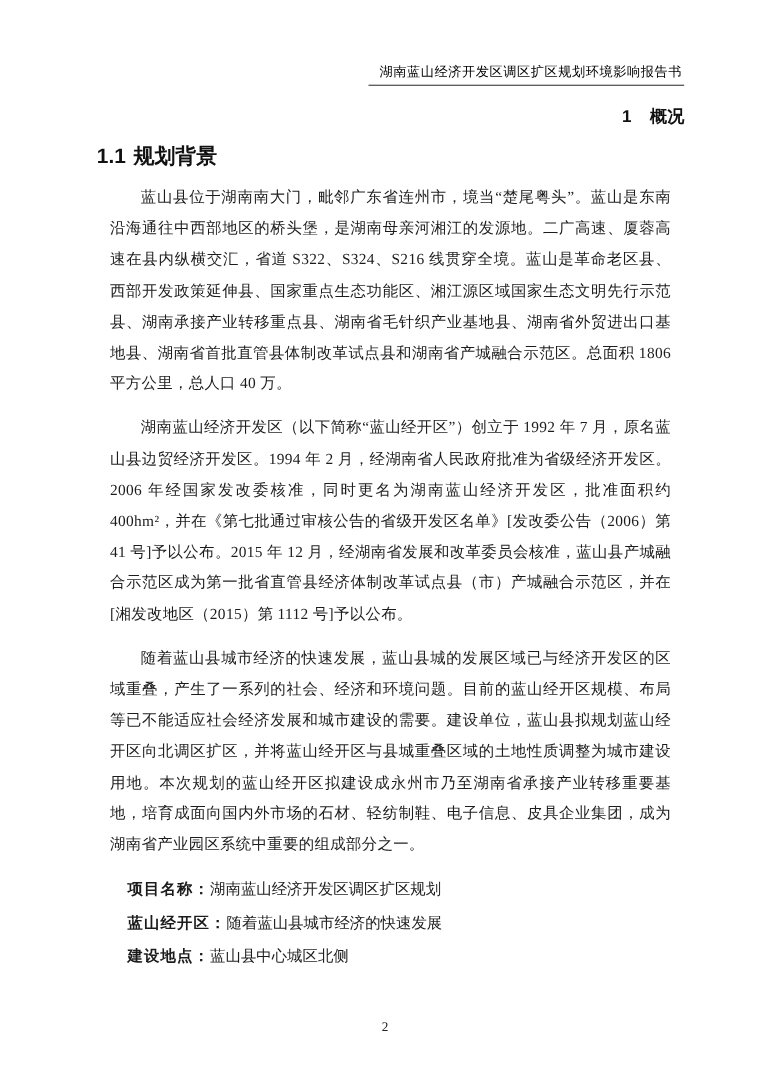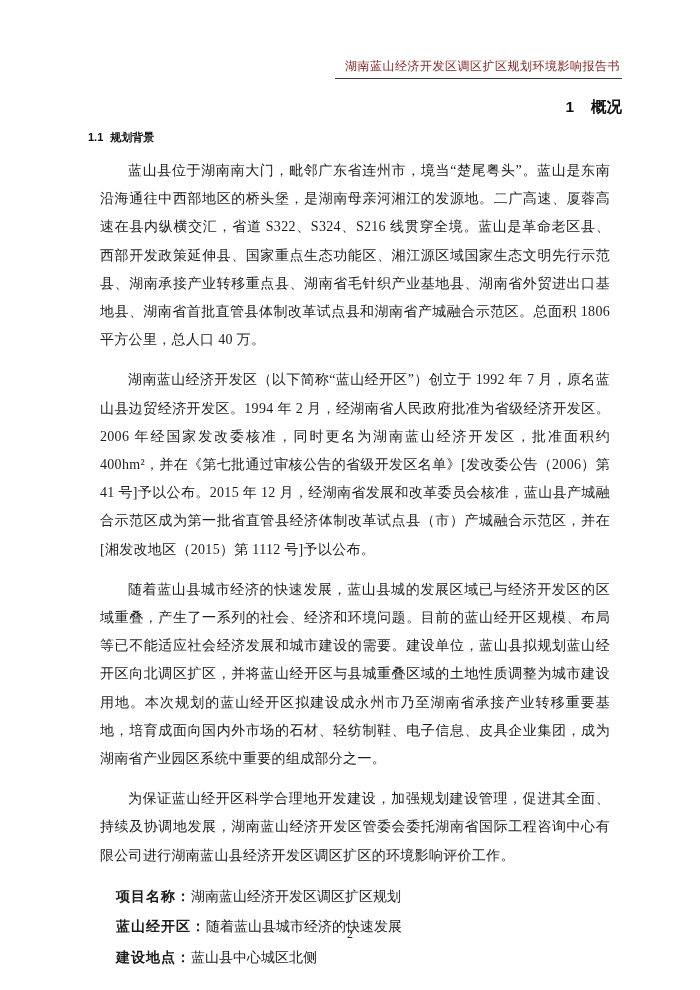--- a/index.html
+++ b/index.html
@@ -19,36 +19,36 @@
     overflow: hidden;
   }
   .page-header {
     text-align: right;
     margin-bottom: 18px;
   }
   .header-title {
     display: inline-block;
     font-size: 12px;
     letter-spacing: 0.5px;
-    color: #7f1d1d;
+    color: #000000;
     border-bottom: 1.5px solid #3a3a3a;
     padding: 0 2px 3px 10px;
   }
   h1.chapter {
     font-family: "Liberation Sans", "DejaVu Sans", sans-serif;
     font-size: 15.5px;
     font-weight: 700;
     color: #111;
     margin: 0 0 12px 0;
     text-align: right;
   }
   h1.chapter .chapter-num { margin-right: 17px; }
   h2.section {
     font-family: "Liberation Sans", "DejaVu Sans", sans-serif;
-    font-size: 11px;
+    font-size: 19px;
     font-weight: 700;
     color: #111;
     margin: 0 0 7px 0;
   }
   h2.section .section-num { margin-right: 7px; }
   h2.section.second { margin-top: 9px; margin-bottom: 9px; }
   p.body-par {
     font-size: 14px;
     line-height: 28.2px;
     text-align: justify;
@@ -92,21 +92,20 @@
     <span class="chapter-num">1</span><span>概况</span>
   </h1>
 
   <h2 class="section">
     <span class="section-num">1.1</span><span>规划背景</span>
   </h2>
 
   <p class="body-par">蓝山县位于湖南南大门，毗邻广东省连州市，境当“楚尾粤头”。蓝山是东南沿海通往中西部地区的桥头堡，是湖南母亲河湘江的发源地。二广高速、厦蓉高速在县内纵横交汇，省道 S322、S324、S216 线贯穿全境。蓝山是革命老区县、西部开发政策延伸县、国家重点生态功能区、湘江源区域国家生态文明先行示范县、湖南承接产业转移重点县、湖南省毛针织产业基地县、湖南省外贸进出口基地县、湖南省首批直管县体制改革试点县和湖南省产城融合示范区。总面积 1806 平方公里，总人口 40 万。</p>
   <p class="body-par">湖南蓝山经济开发区（以下简称“蓝山经开区”）创立于 1992 年 7 月，原名蓝山县边贸经济开发区。1994 年 2 月，经湖南省人民政府批准为省级经济开发区。2006 年经国家发改委核准，同时更名为湖南蓝山经济开发区，批准面积约 400hm²，并在《第七批通过审核公告的省级开发区名单》[发改委公告（2006）第 41 号]予以公布。2015 年 12 月，经湖南省发展和改革委员会核准，蓝山县产城融合示范区成为第一批省直管县经济体制改革试点县（市）产城融合示范区，并在[湘发改地区（2015）第 1112 号]予以公布。</p>
   <p class="body-par">随着蓝山县城市经济的快速发展，蓝山县城的发展区域已与经济开发区的区域重叠，产生了一系列的社会、经济和环境问题。目前的蓝山经开区规模、布局等已不能适应社会经济发展和城市建设的需要。建设单位，蓝山县拟规划蓝山经开区向北调区扩区，并将蓝山经开区与县城重叠区域的土地性质调整为城市建设用地。本次规划的蓝山经开区拟建设成永州市乃至湖南省承接产业转移重要基地，培育成面向国内外市场的石材、轻纺制鞋、电子信息、皮具企业集团，成为湖南省产业园区系统中重要的组成部分之一。</p>
-  <p class="body-par">为保证蓝山经开区科学合理地开发建设，加强规划建设管理，促进其全面、持续及协调地发展，湖南蓝山经济开发区管委会委托湖南省国际工程咨询中心有限公司进行湖南蓝山县经济开发区调区扩区的环境影响评价工作。</p>
 
 
   <div class="overview-item">
     <span class="item-label">项目名称：</span><span class="item-value">湖南蓝山经济开发区调区扩区规划</span>
   </div>
   <div class="overview-item">
     <span class="item-label">蓝山经开区：</span><span class="item-value">随着蓝山县城市经济的快速发展</span>
   </div>
   <div class="overview-item">
     <span class="item-label">建设地点：</span><span class="item-value">蓝山县中心城区北侧</span>

